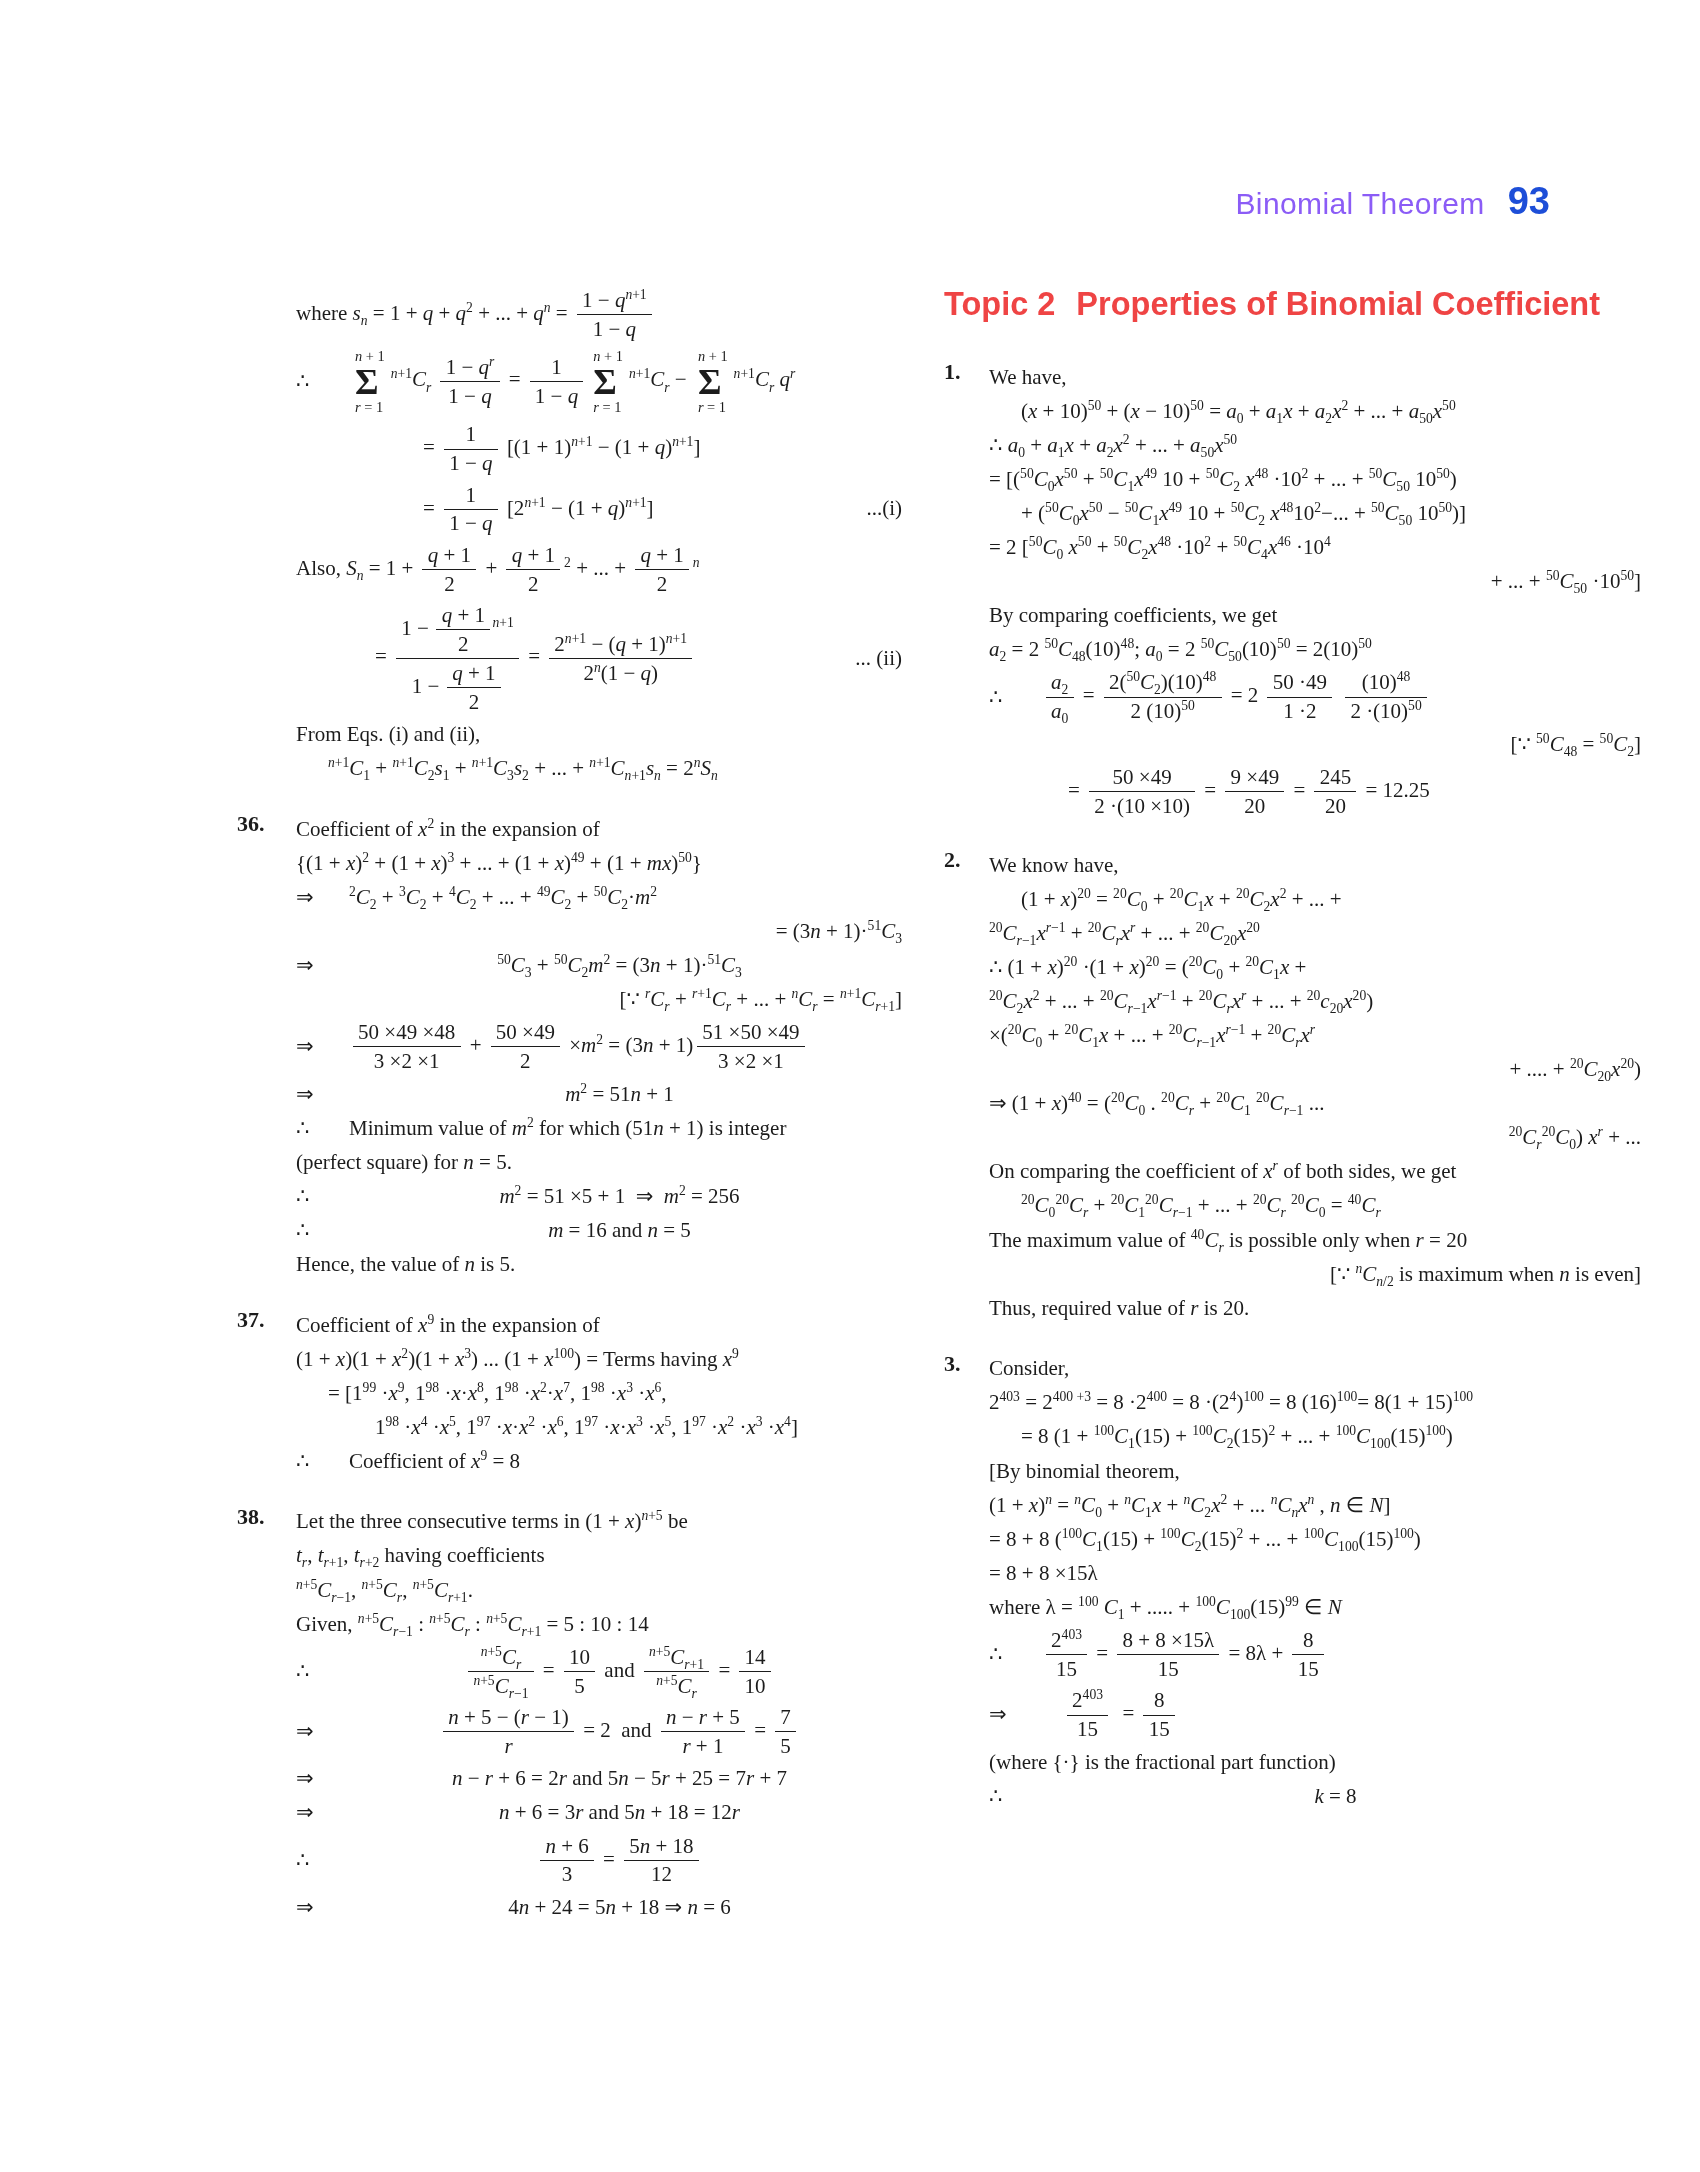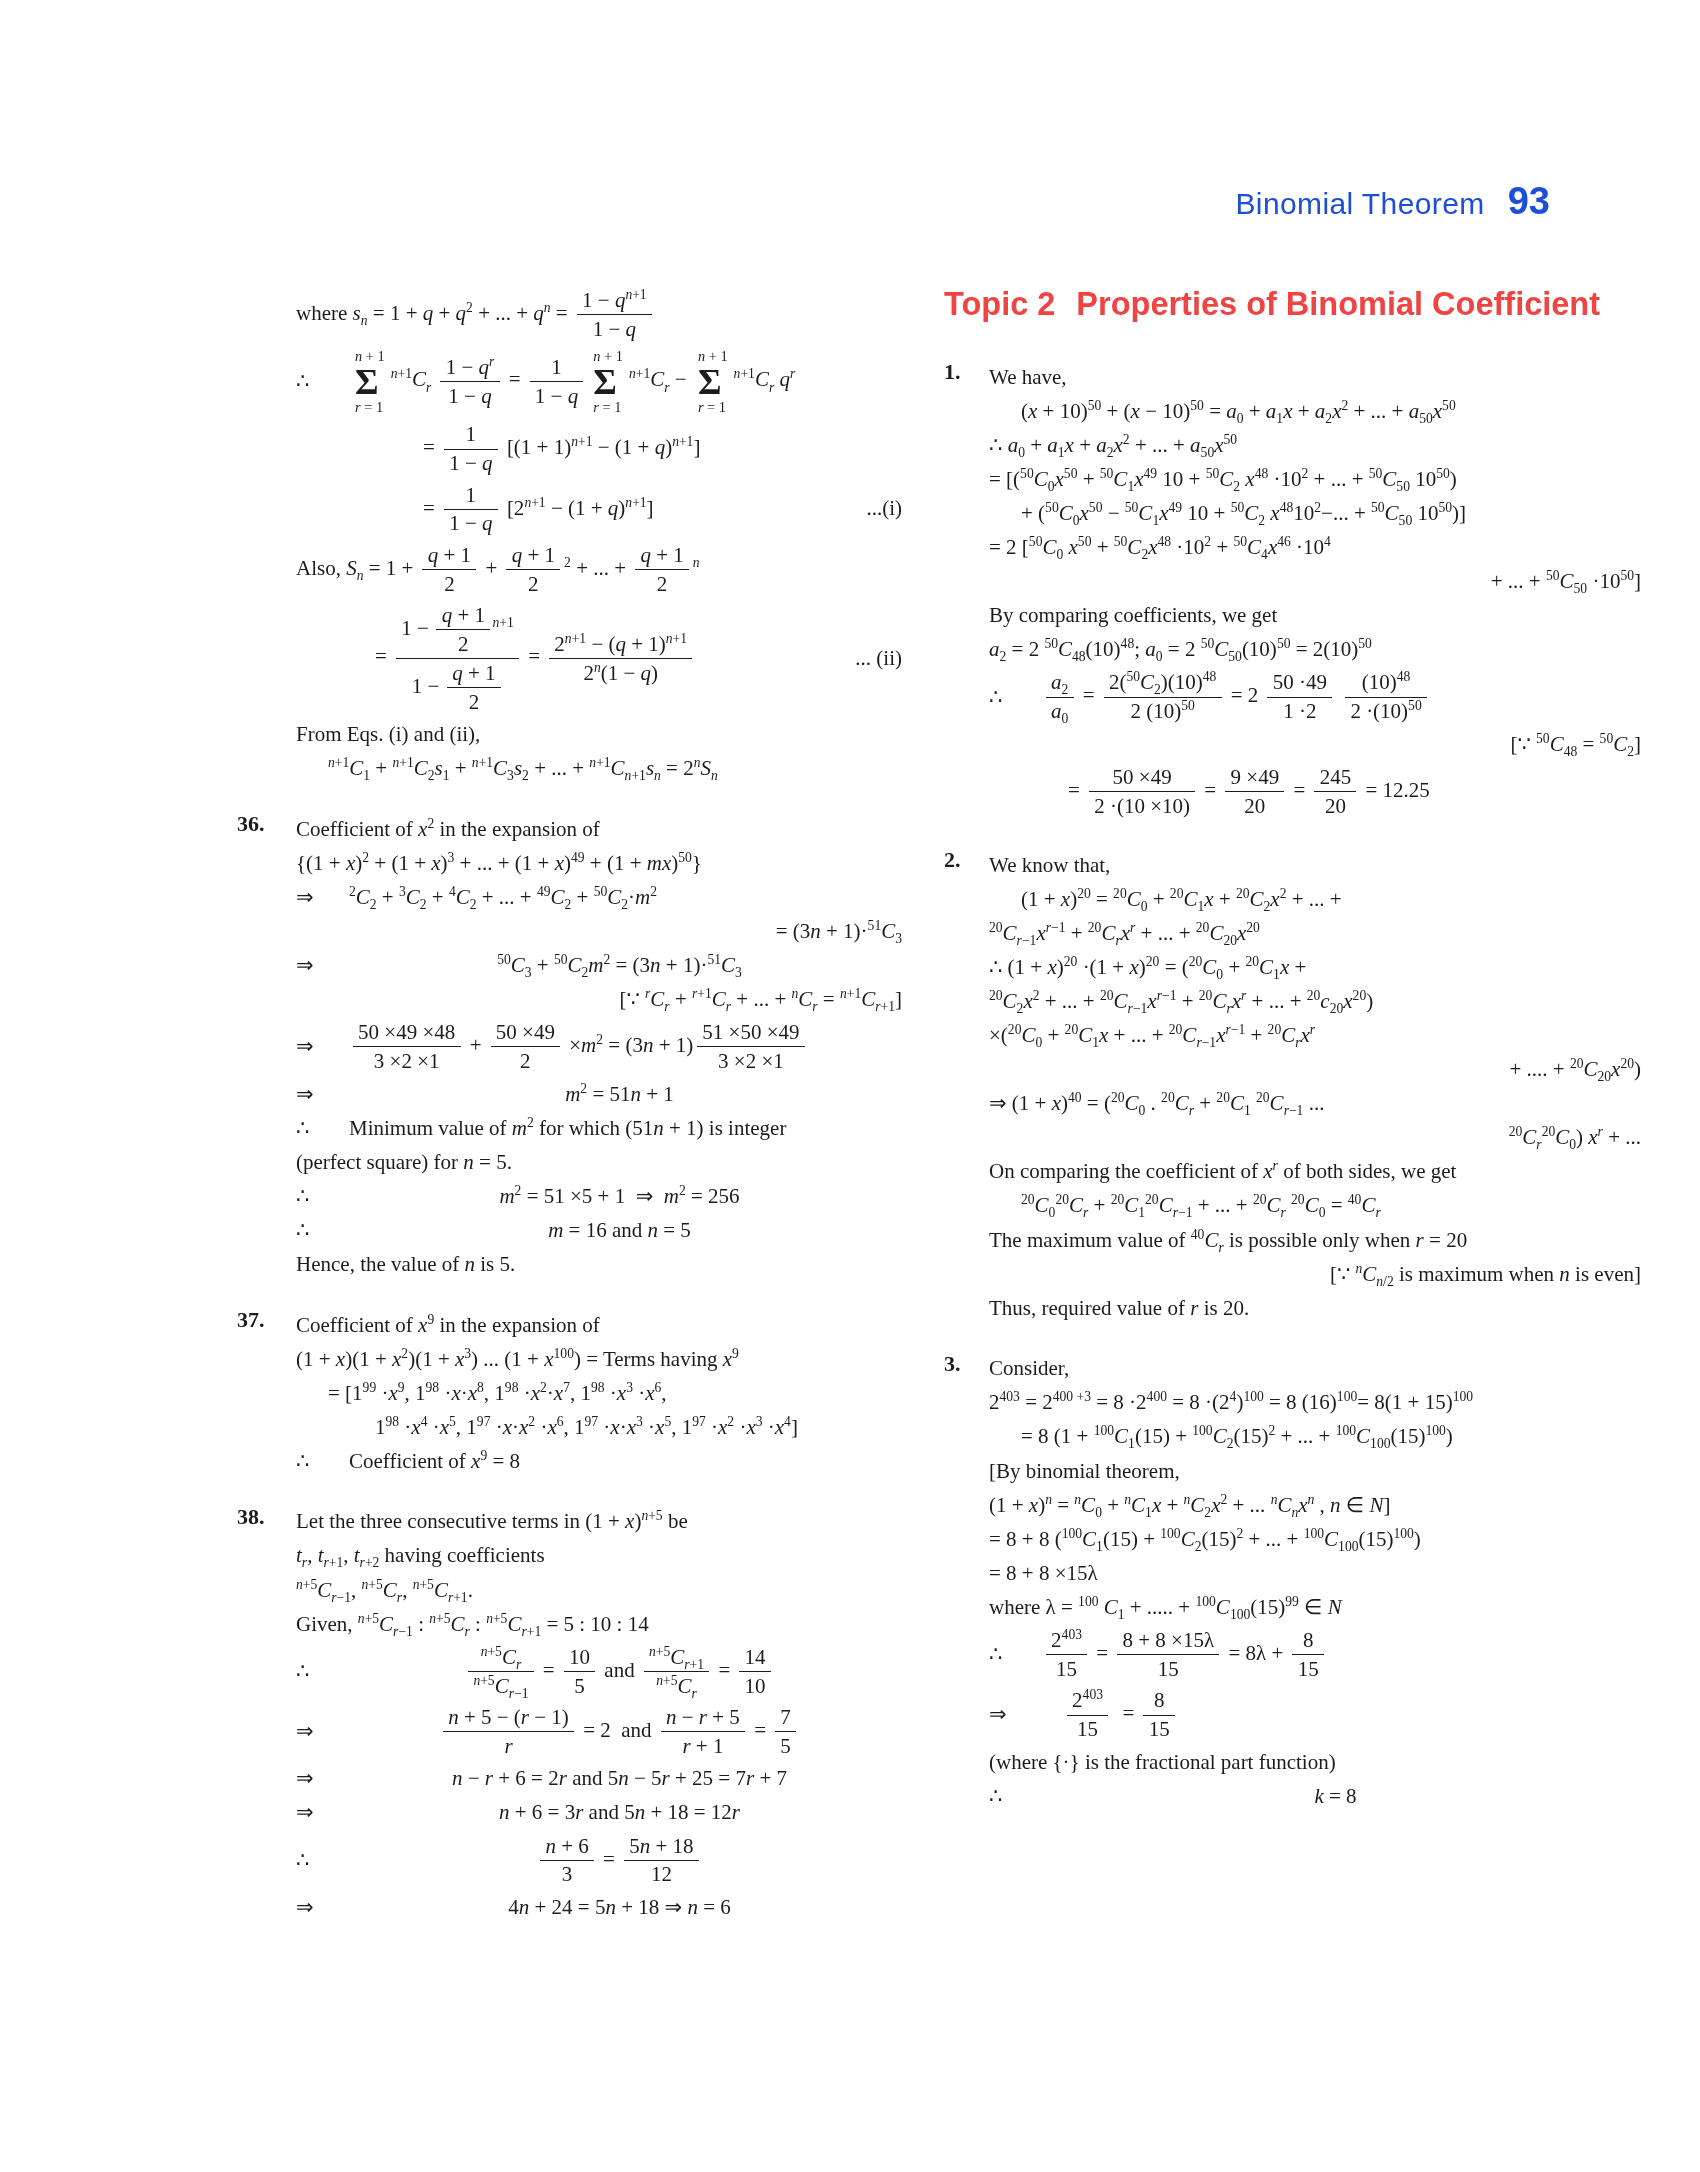--- a/index.html
+++ b/index.html
@@ -1,21 +1,21 @@
 <!DOCTYPE html>
 <html style="font-size:12px"><head>
 <meta charset="utf-8">
 <style>
   html,body{margin:0;padding:0;background:#ffffff;}
   body{width:1700px;height:2172px;font-family:"Liberation Serif",serif;color:#1c1c1c;}
   .page{position:relative;width:1700px;height:2172px;overflow:hidden;background:#fff;}
 
   
   .page-header{position:absolute;top:180px;left:113px;right:150px;display:flex;justify-content:flex-end;align-items:baseline;gap:23px;font-family:"Liberation Sans",sans-serif;}
-  .header-title{font-size:30px;color:#1d4ed8;letter-spacing:0.4px;}
+  .header-title{font-size:30px;color:#8b5cf6;letter-spacing:0.4px;}
   .header-page{font-size:38px;font-weight:700;color:#1d4ed8;}
 
   
   .columns{position:absolute;top:281px;left:203px;display:flex;gap:42px;margin-left:34px;}
   .col{font-size:21px;line-height:1.3;}
   .col-left{width:665px;}
   .col-right{width:697px;}
 
   .topic-heading{font-family:"Liberation Sans",sans-serif;font-weight:700;font-size:32.5px;color:#ef4444;margin:1.5px 0 32px 0;white-space:nowrap;}
   .topic-heading .tlabel{margin-right:21px;}
@@ -292,21 +292,21 @@
                   <span class="fd">20</span>
                 </span> = <span class="f">
                   <span class="fn">245</span>
                   <span class="fd">20</span>
                 </span> = 12.25</div>
             </div>
           </div>
           <div class="block">
             <span class="bnum">2.</span>
             <div class="bbody">
-              <div class="line">We know that,</div>
+              <div class="line">We know have,</div>
               <div class="line i1">(1 + <i>x</i>)<sup>20</sup> = <sup>20</sup><i>C</i><sub>0</sub> + <sup>20</sup><i>C</i><sub>1</sub><i>x</i> + <sup>20</sup><i>C</i><sub>2</sub><i>x</i><sup>2</sup> + ... +</div>
               <div class="line"><sup>20</sup><i>C</i><sub><i>r</i>−1</sub><i>x</i><sup><i>r</i>−1</sup> + <sup>20</sup><i>C</i><sub><i>r</i></sub><i>x</i><sup><i>r</i></sup> + ... + <sup>20</sup><i>C</i><sub>20</sub><i>x</i><sup>20</sup></div>
               <div class="line">∴  (1 + <i>x</i>)<sup>20</sup> ·(1 + <i>x</i>)<sup>20</sup> = (<sup>20</sup><i>C</i><sub>0</sub> + <sup>20</sup><i>C</i><sub>1</sub><i>x</i> +</div>
               <div class="line"><sup>20</sup><i>C</i><sub>2</sub><i>x</i><sup>2</sup> + ... + <sup>20</sup><i>C</i><sub><i>r</i>−1</sub><i>x</i><sup><i>r</i>−1</sup> + <sup>20</sup><i>C</i><sub><i>r</i></sub><i>x</i><sup><i>r</i></sup> + ... + <sup>20</sup><i>c</i><sub>20</sub><i>x</i><sup>20</sup>)</div>
               <div class="line">×(<sup>20</sup><i>C</i><sub>0</sub> + <sup>20</sup><i>C</i><sub>1</sub><i>x</i> + ... + <sup>20</sup><i>C</i><sub><i>r</i>−1</sub><i>x</i><sup><i>r</i>−1</sup> + <sup>20</sup><i>C</i><sub><i>r</i></sub><i>x</i><sup><i>r</i></sup></div>
               <div class="line r">+ .... + <sup>20</sup><i>C</i><sub>20</sub><i>x</i><sup>20</sup>)</div>
               <div class="line">⇒ (1 + <i>x</i>)<sup>40</sup> = (<sup>20</sup><i>C</i><sub>0</sub> . <sup>20</sup><i>C</i><sub><i>r</i></sub> + <sup>20</sup><i>C</i><sub>1</sub> <sup>20</sup><i>C</i><sub><i>r</i>−1</sub> ...</div>
               <div class="line r"><sup>20</sup><i>C</i><sub><i>r</i></sub><sup>20</sup><i>C</i><sub>0</sub>) <i>x</i><sup><i>r</i></sup> + ...</div>
               <div class="line">On comparing the coefficient of <i>x</i><sup><i>r</i></sup> of both sides, we get</div>
               <div class="line i1"><sup>20</sup><i>C</i><sub>0</sub><sup>20</sup><i>C</i><sub><i>r</i></sub> + <sup>20</sup><i>C</i><sub>1</sub><sup>20</sup><i>C</i><sub><i>r</i>−1</sub> + ... + <sup>20</sup><i>C</i><sub><i>r</i></sub> <sup>20</sup><i>C</i><sub>0</sub> = <sup>40</sup><i>C</i><sub><i>r</i></sub></div>

